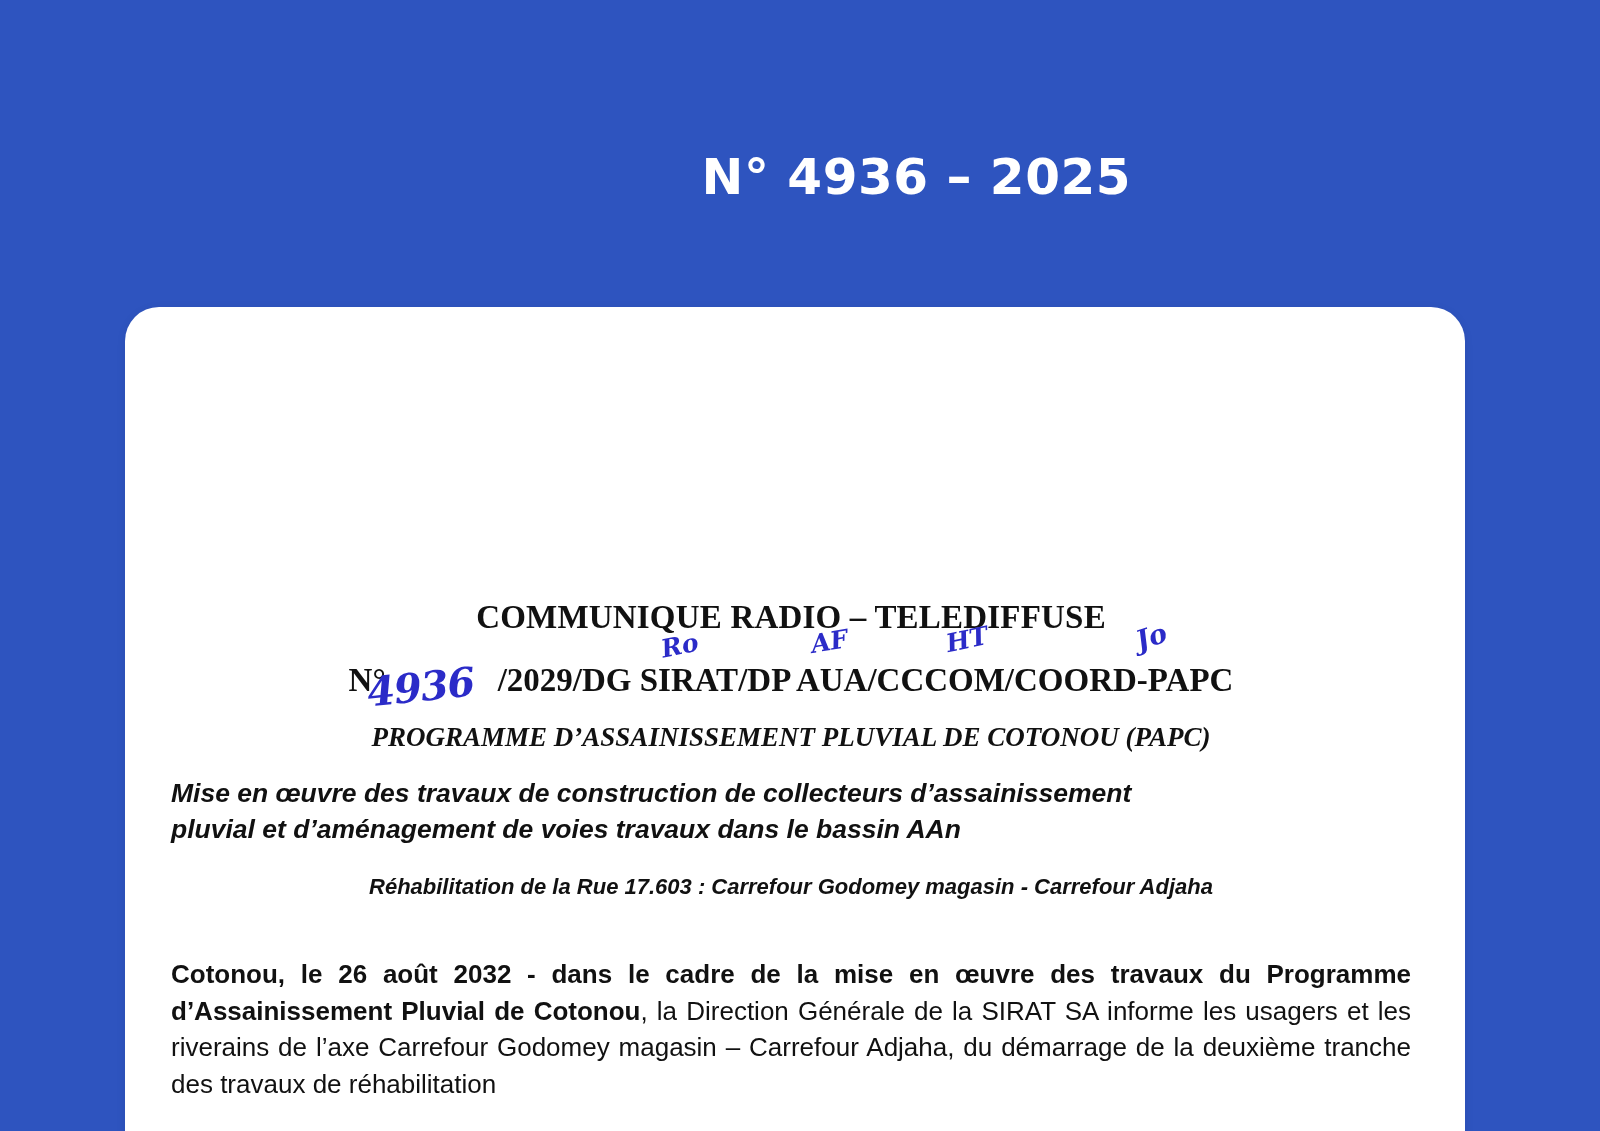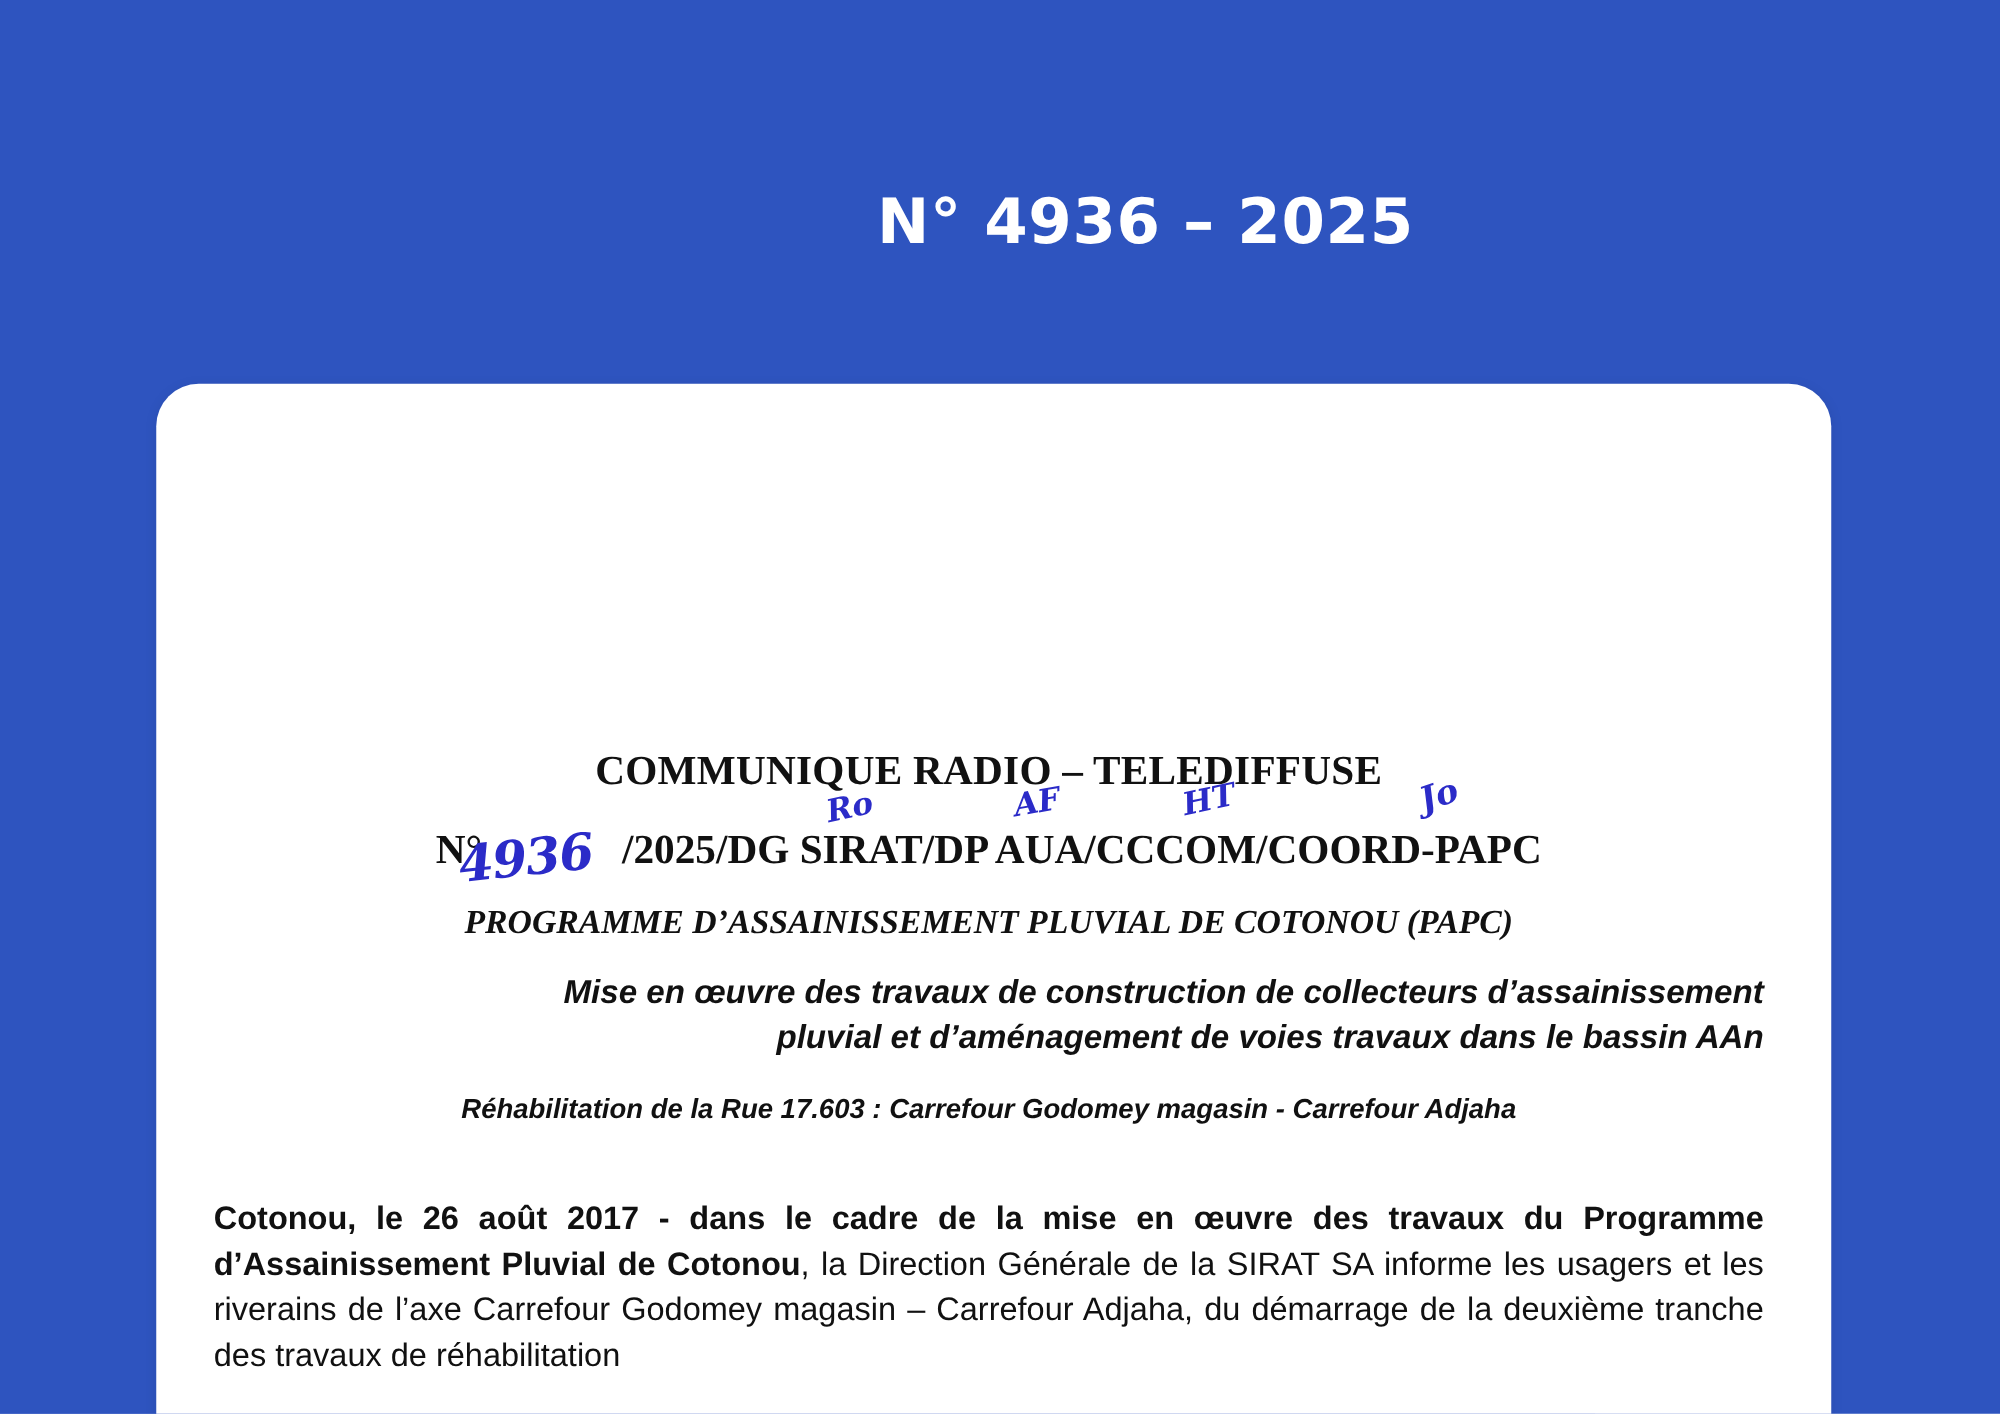--- a/index.html
+++ b/index.html
@@ -140,21 +140,21 @@
     text-align: center;
     font-family: "Liberation Serif", serif;
     font-style: italic;
     font-weight: bold;
     font-size: 27px;
     margin-top: 20px;
     color: #111111;
   }
 
   .subject-line {
-    text-align: right;
+    text-align: left;
     font-family: "Liberation Sans", sans-serif;
     font-style: italic;
     font-weight: bold;
     font-size: 26.5px;
     line-height: 1.38;
     margin-top: 22px;
     color: #111111;
   }
 
   .section-line {
@@ -186,39 +186,39 @@
 
   <div class="doc-number">N° 4936 – 2025</div>
 
   <div class="doc-card">
     <div class="doc-inner">
       <div class="doc-body">
 
         <div class="title-line">COMMUNIQUE RADIO – TELEDIFFUSE</div>
 
         <div class="ref-line">
-          <span>N°</span><span class="num-gap"></span><span>/2025/DG SIRAT/DP AUA/CCCOM/COORD-PAPC</span>
+          <span>N°</span><span class="num-gap"></span><span>/2029/DG SIRAT/DP AUA/CCCOM/COORD-PAPC</span>
 
           <span class="ink ink-number">4936</span>
           <span class="ink ink-initial-1">Ro</span>
           <span class="ink ink-initial-2">AF</span>
           <span class="ink ink-initial-3">HT</span>
           <span class="ink ink-initial-4">Jo</span>
         </div>
 
         <div class="program-line">PROGRAMME D’ASSAINISSEMENT PLUVIAL DE COTONOU (PAPC)</div>
 
         <div class="subject-line">
           <div>Mise en œuvre des travaux de construction de collecteurs d’assainissement</div>
           <div>pluvial et d’aménagement de voies travaux dans le bassin AAn</div>
         </div>
 
         <div class="section-line">Réhabilitation de la Rue 17.603 : Carrefour Godomey magasin - Carrefour Adjaha</div>
 
         <div class="paragraph">
-          <b>Cotonou, le 26 août 2017 - dans le cadre de la mise en œuvre des travaux du Programme d’Assainissement Pluvial de Cotonou</b><span>, la Direction Générale de la SIRAT SA informe les usagers et les riverains de l’axe Carrefour Godomey magasin – Carrefour Adjaha, du démarrage de la deuxième tranche des travaux de réhabilitation</span>
+          <b>Cotonou, le 26 août 2032 - dans le cadre de la mise en œuvre des travaux du Programme d’Assainissement Pluvial de Cotonou</b><span>, la Direction Générale de la SIRAT SA informe les usagers et les riverains de l’axe Carrefour Godomey magasin – Carrefour Adjaha, du démarrage de la deuxième tranche des travaux de réhabilitation</span>
         </div>
 
       </div>
     </div>
   </div>
 
 </div>
 
 </body></html>

